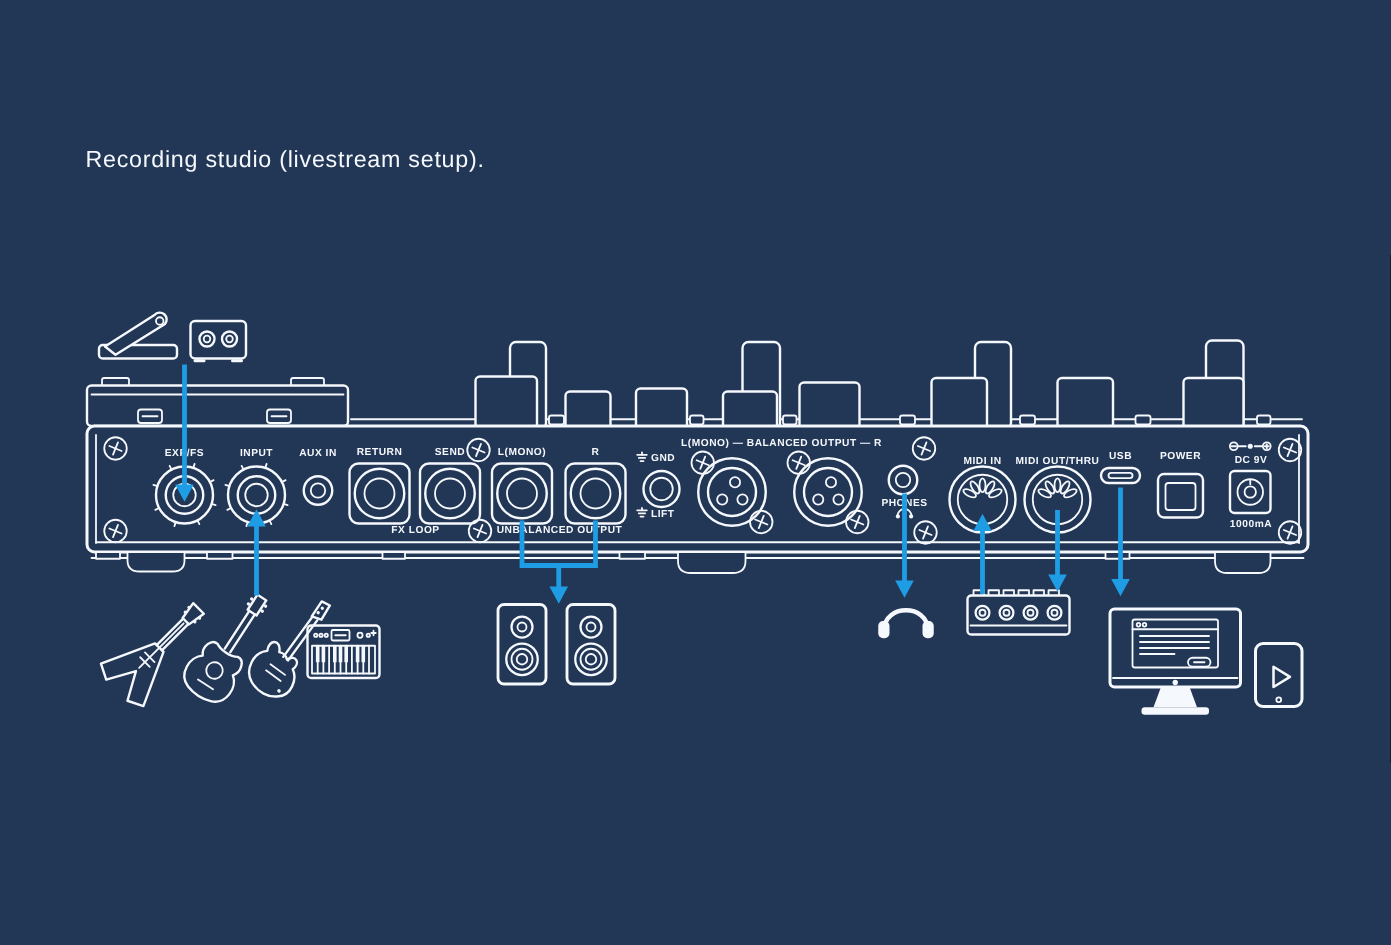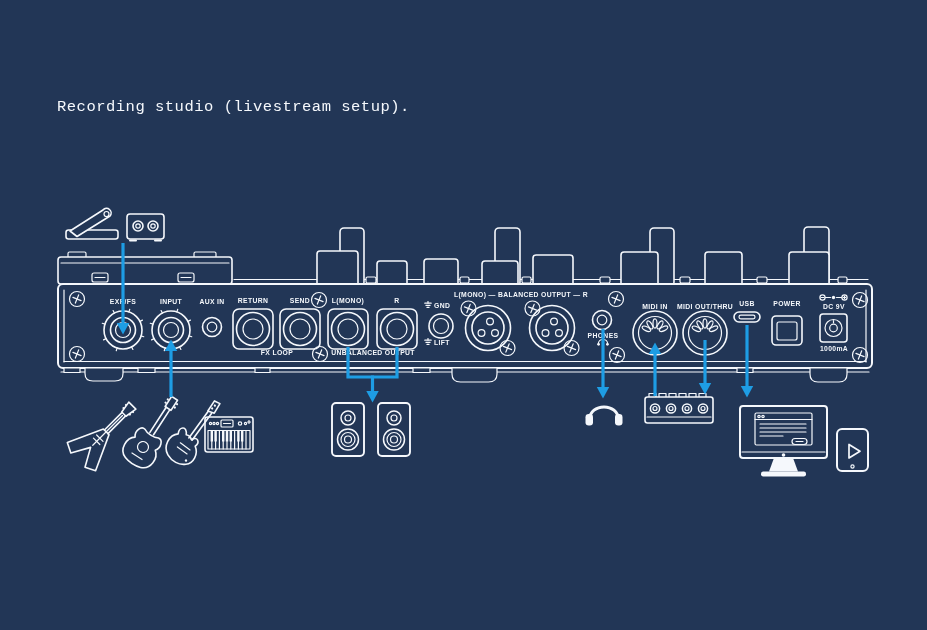--- a/index.html
+++ b/index.html
@@ -1,19 +1,19 @@
 <!DOCTYPE html>
 <html style="--background: #223656; --line: #f5f8fc; --arrow: #1e9de4;"><head>
 <meta charset="utf-8">
 <style>
   :root { --background:#223656; --line:#f5f8fc; --arrow:#1e9de4; }
   html,body { margin:0; padding:0; background:#111; }
   .stage { position:relative; width:927px; height:630px; background:var(--background); overflow:hidden; }
   .title { position:absolute; left:57px; top:98px; color:var(--line);
-           font-family:Liberation Mono, monospace; font-size:15.5px; letter-spacing:.5px; }
+           font-family:Liberation Sans, sans-serif; font-size:15.5px; letter-spacing:.5px; }
   svg { position:absolute; left:0; top:0; }
   .s   { stroke:var(--line); fill:none; stroke-width:1.6; stroke-linecap:round; stroke-linejoin:round; }
   .s12 { stroke:var(--line); fill:none; stroke-width:1.2; stroke-linecap:round; stroke-linejoin:round; }
   .s2  { stroke:var(--line); fill:none; stroke-width:2;   stroke-linecap:round; stroke-linejoin:round; }
   .bgfill { fill:var(--background); stroke:var(--line); stroke-width:1.6; stroke-linejoin:round; }
   .bg12   { fill:var(--background); stroke:var(--line); stroke-width:1.2; stroke-linejoin:round; }
   .wfill  { fill:var(--line); stroke:none; }
   .lbl  { font:700 6.8px "Liberation Sans", sans-serif; fill:var(--line); letter-spacing:.35px; text-anchor:middle; }
   .lbl-l{ font:700 6.8px "Liberation Sans", sans-serif; fill:var(--line); letter-spacing:.35px; text-anchor:start; }
   .cable { stroke:var(--arrow); stroke-width:3.2; fill:none; stroke-linecap:butt; }

